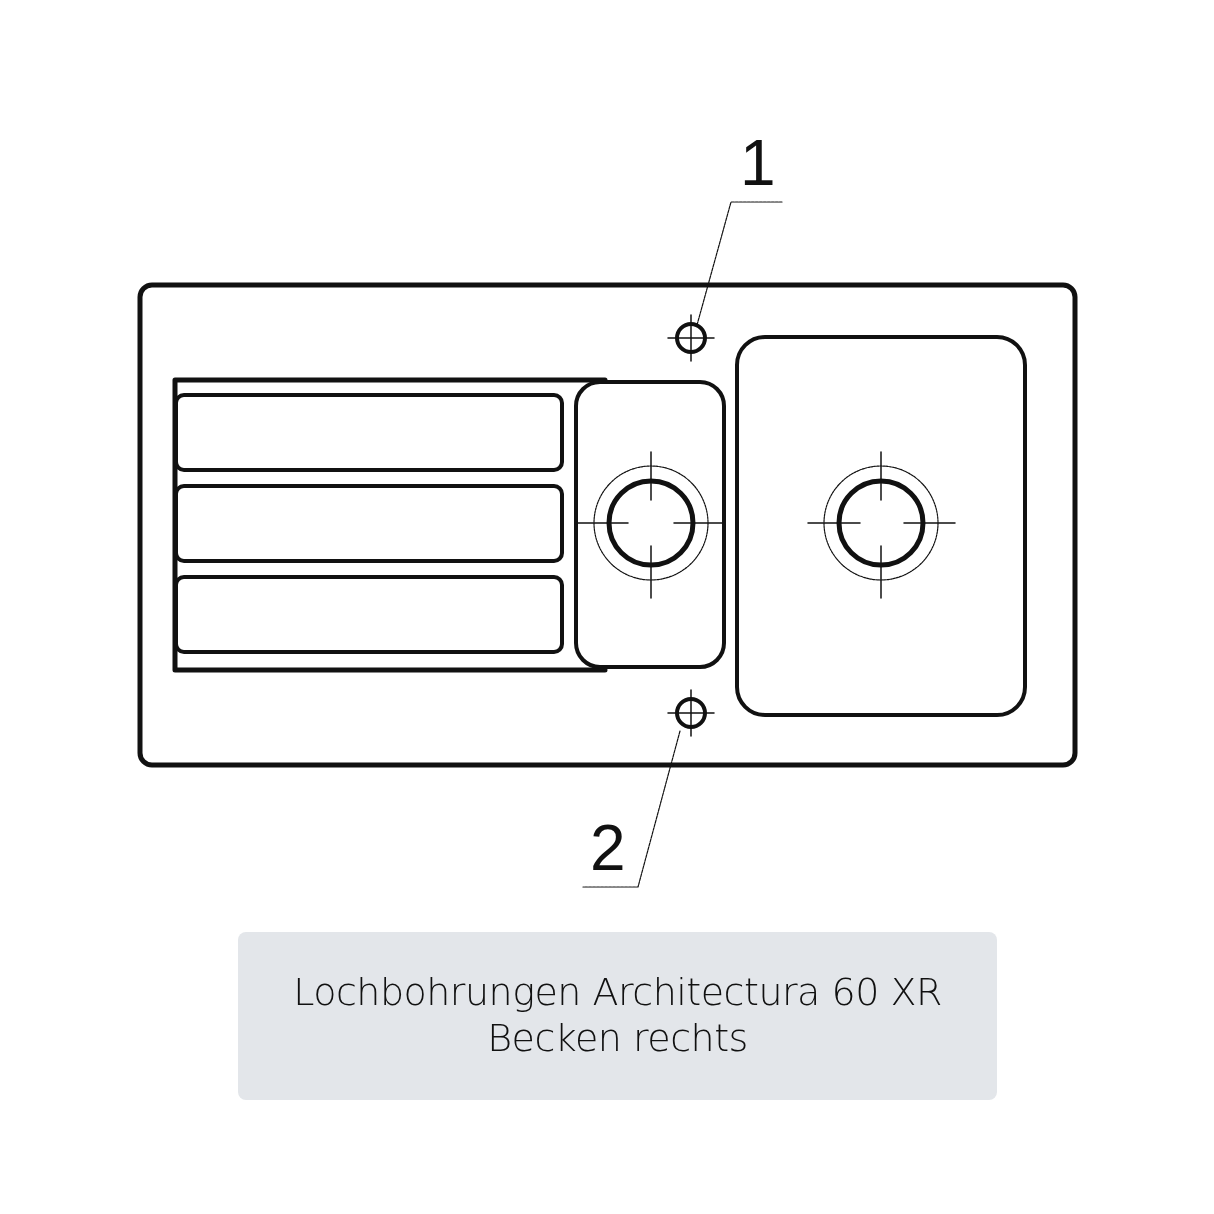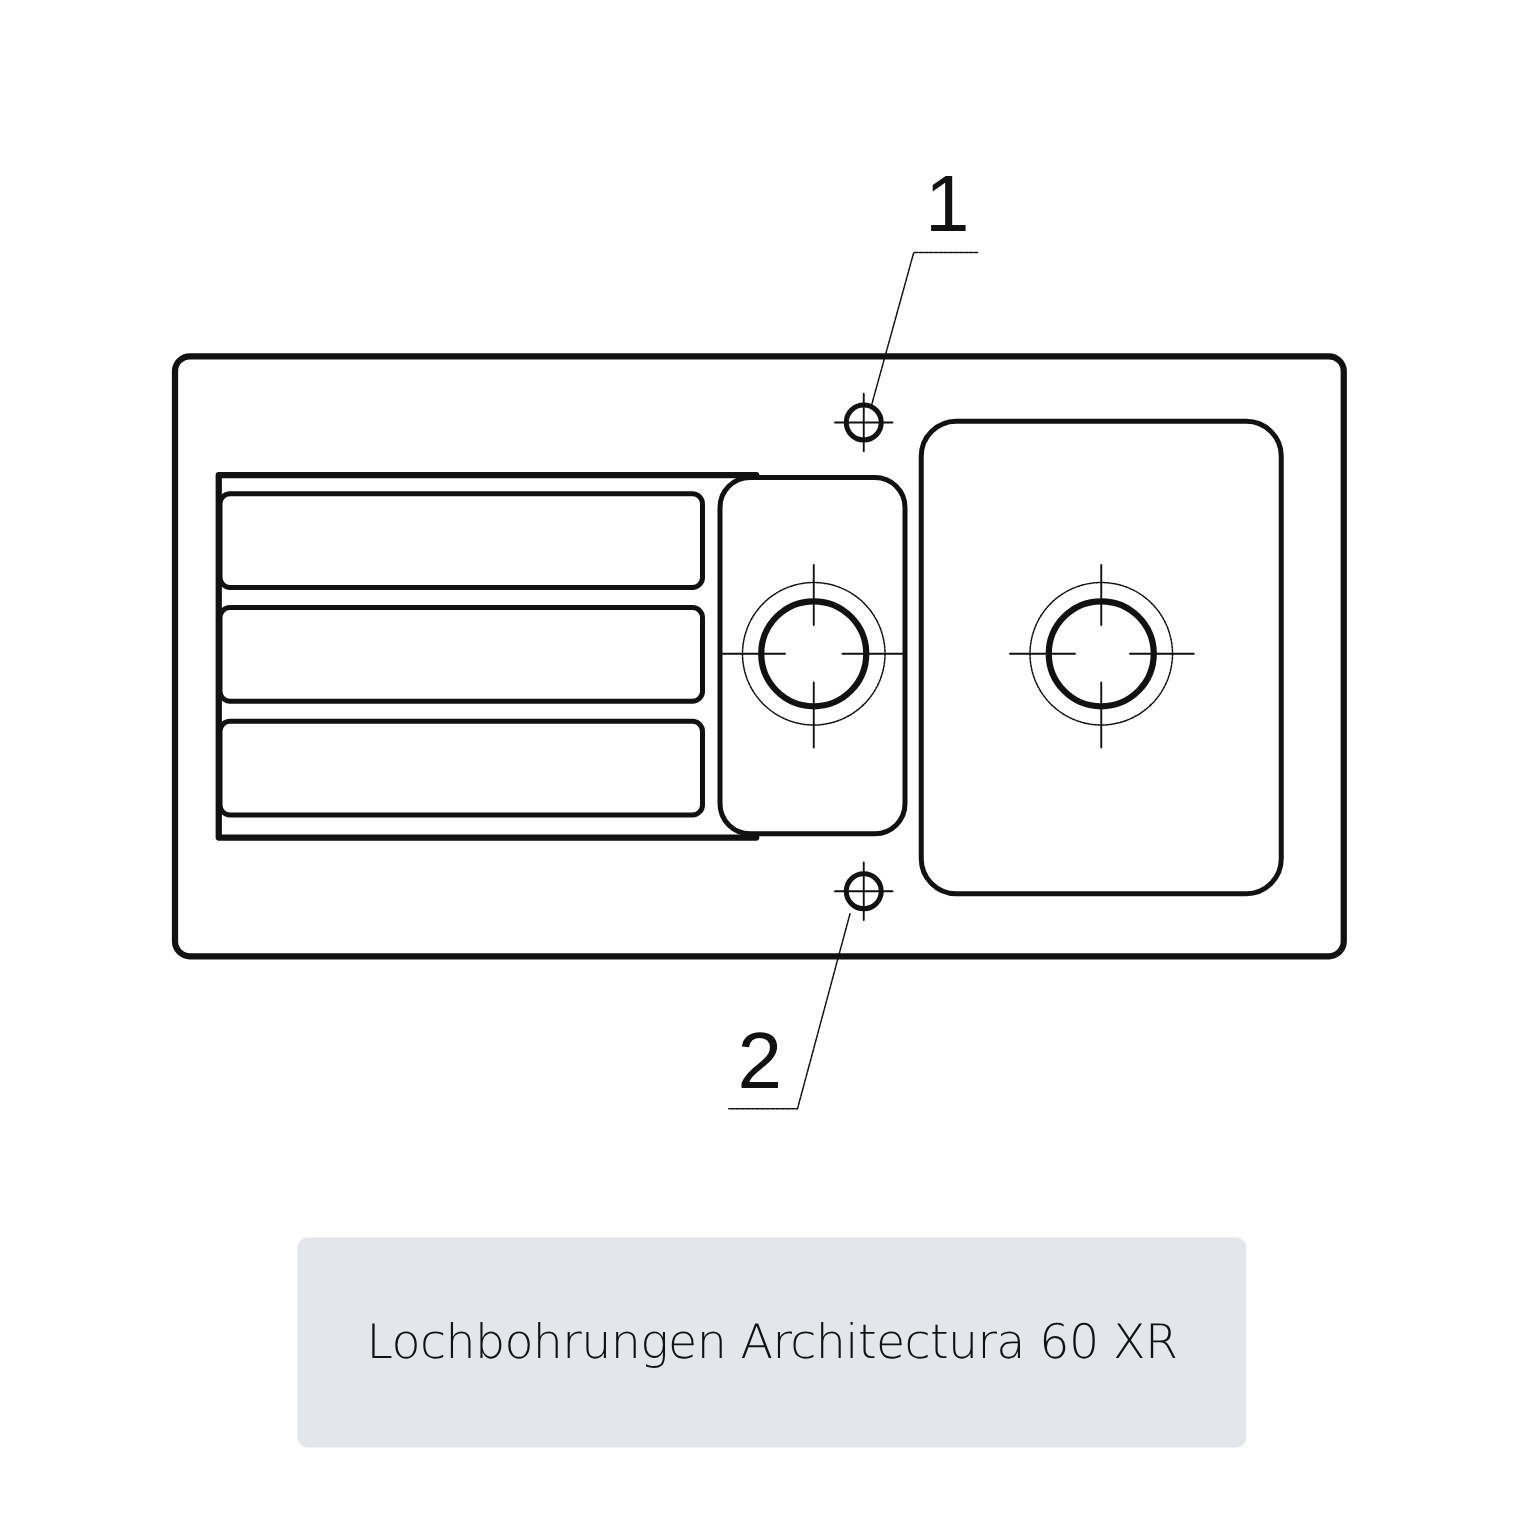--- a/index.html
+++ b/index.html
@@ -1,19 +1,19 @@
 <!DOCTYPE html>
 <html><head>
   <meta charset="utf-8">
   <style>
     html, body { margin: 0; padding: 0; background: #ffffff; }
     body { width: 1214px; height: 1214px; position: relative; overflow: hidden; }
     #drawing { position: absolute; left: 0; top: 0; width: 1214px; height: 930px; }
     .caption-box {
-      position: absolute; left: 238px; top: 990px; width: 759px; height: 168px;
+      position: absolute; left: 238px; top: 932px; width: 759px; height: 168px;
       background: #e3e6ea; border-radius: 8px;
       display: flex; flex-direction: column; align-items: center; justify-content: center;
       font-family: "DejaVu Sans", sans-serif; color: #111; font-size: 38px; line-height: 1.2;
       font-weight: 300; letter-spacing: -0.5px;
     }
     .caption-line { display: block; text-align: center; }
     .callout-num { font-family: "Liberation Sans", sans-serif; font-size: 64px; fill: #111; }
   </style>
 </head>
 <body>
@@ -66,13 +66,14 @@
     <path d="M697 325 L731 202 L782 202" stroke-width="1.2" stroke-dasharray="3 1"></path>
     <path d="M680 731 L638 887 L583 887" stroke-width="1.2" stroke-dasharray="3 1"></path>
   </g>
 
   <text class="callout-num" x="740" y="185">1</text>
   <text class="callout-num" x="590" y="870">2</text>
 </svg>
 
 <div class="caption-box">
   <span class="caption-line">Lochbohrungen Architectura 60 XR</span>
+  <span class="caption-line">Becken rechts</span>
 </div>
 
 </body></html>

